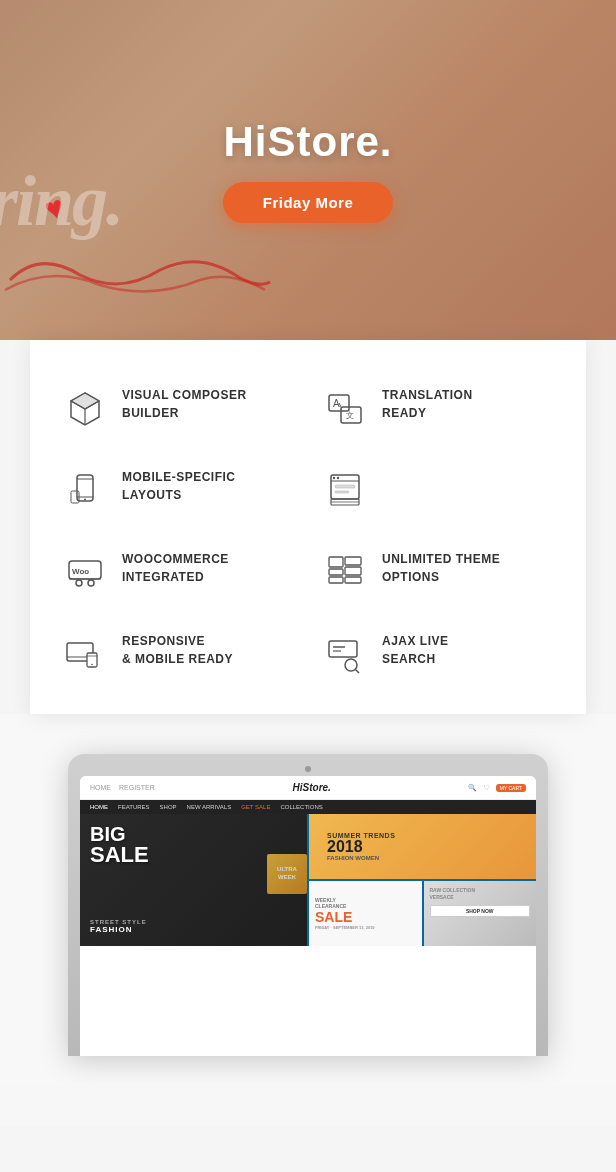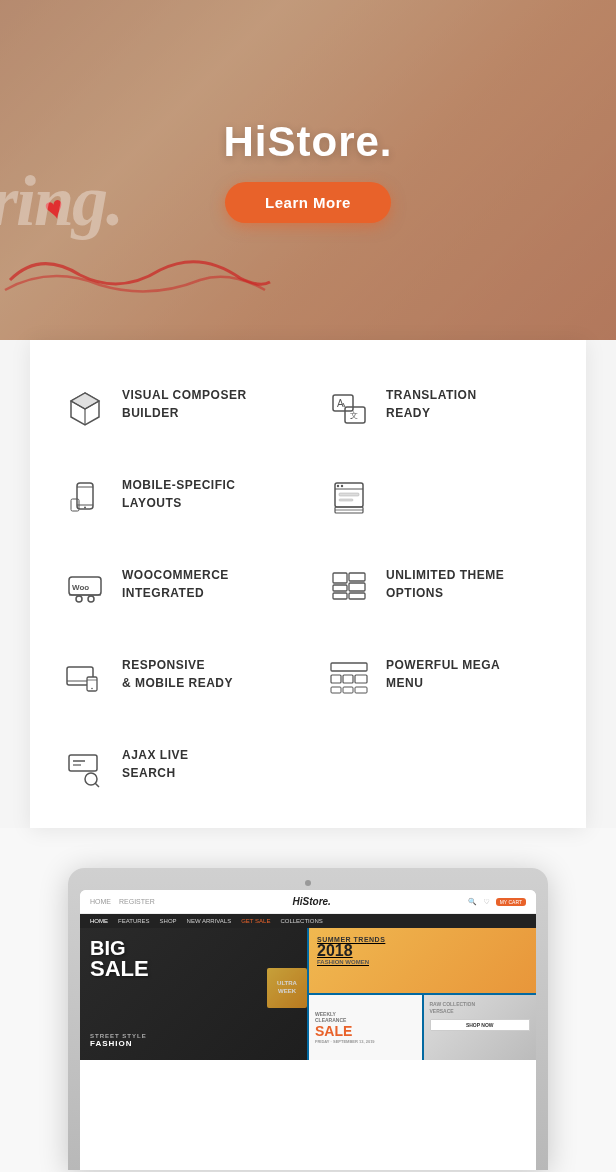--- a/index.html
+++ b/index.html
@@ -111,21 +111,21 @@
       margin: 0 30px;
       padding: 30px 20px 20px 20px;
       box-shadow: 0 2px 20px rgba(0,0,0,0.08);
       position: relative;
       z-index: 3;
     }
 
     .features-grid {
       display: grid;
       grid-template-columns: 1fr 1fr;
-      gap: 12px;
+      gap: 4px;
     }
 
     .feature-item {
       display: flex;
       align-items: flex-start;
       padding: 16px 12px;
       gap: 14px;
     }
 
     .feature-icon {
@@ -257,24 +257,23 @@
     }
 
     .screen-banner-right {
       display: flex;
       flex-direction: column;
       gap: 2px;
     }
 
     .screen-banner-right-top {
       background: linear-gradient(135deg, #f0c060 0%, #e8a020 100%);
-      padding: 0;
+      padding: 10px;
       min-height: 65px;
       position: relative;
-      text-decoration: underline;
     }
 
     .screen-banner-right-bottom {
       display: grid;
       grid-template-columns: 1fr 1fr;
       gap: 2px;
       min-height: 65px;
     }
 
     .screen-weekly {
@@ -331,21 +330,21 @@
 
   <div class="hero-cursive">ring.</div>
 
   <svg class="hero-scribble" viewBox="0 0 280 60">
     <path d="M10,40 Q40,10 80,35 Q120,55 160,30 Q200,10 240,38 Q260,48 270,42" stroke="#cc2222" stroke-width="3" fill="none" opacity="0.7"></path>
     <path d="M5,50 Q50,25 100,45 Q150,60 200,40 Q230,30 265,50" stroke="#cc2222" stroke-width="2.5" fill="none" opacity="0.5"></path>
   </svg>
 
   <div class="hero-content">
     <h1 class="hero-title">HiStore.</h1>
-    <button class="hero-btn">Learn More</button>
+    <button class="hero-btn">Friday More</button>
   </div>
 </div>
 
 <div class="features-section">
   <div class="features-grid">
 
     <div class="feature-item">
       <div class="feature-icon">
         <svg viewBox="0 0 40 40" fill="none">
           <polygon points="20,4 34,12 34,28 20,36 6,28 6,12" stroke="#555" stroke-width="1.5" fill="none"></polygon>
@@ -435,34 +434,20 @@
           <line x1="2" y1="22" x2="28" y2="22" stroke="#555" stroke-width="1"></line>
           <rect x="22" y="18" width="10" height="14" rx="1.5" stroke="#555" stroke-width="1.3" fill="white"></rect>
           <line x1="22" y1="21" x2="32" y2="21" stroke="#555" stroke-width="0.8"></line>
           <circle cx="27" cy="29.5" r="0.8" fill="#555"></circle>
         </svg>
       </div>
       <div class="feature-text">RESPONSIVE<br>&amp; MOBILE READY</div>
     </div>
 
 
-    <div class="feature-item">
-      <div class="feature-icon">
-        <svg viewBox="0 0 40 40" fill="none">
-          <rect x="2" y="4" width="36" height="8" rx="1" stroke="#555" stroke-width="1.3" fill="none"></rect>
-          <rect x="2" y="16" width="10" height="8" rx="1" stroke="#555" stroke-width="1.2" fill="none"></rect>
-          <rect x="14" y="16" width="10" height="8" rx="1" stroke="#555" stroke-width="1.2" fill="none"></rect>
-          <rect x="26" y="16" width="12" height="8" rx="1" stroke="#555" stroke-width="1.2" fill="none"></rect>
-          <rect x="2" y="28" width="10" height="6" rx="1" stroke="#555" stroke-width="1" fill="none"></rect>
-          <rect x="14" y="28" width="10" height="6" rx="1" stroke="#555" stroke-width="1" fill="none"></rect>
-          <rect x="26" y="28" width="12" height="6" rx="1" stroke="#555" stroke-width="1" fill="none"></rect>
-        </svg>
-      </div>
-      <div class="feature-text">POWERFUL MEGA<br>MENU</div>
-    </div>
 
     <div class="feature-item">
       <div class="feature-icon">
         <svg viewBox="0 0 40 40" fill="none">
           <rect x="4" y="6" width="28" height="16" rx="2" stroke="#555" stroke-width="1.5" fill="none"></rect>
           <line x1="8" y1="12" x2="20" y2="12" stroke="#555" stroke-width="1.5"></line>
           <line x1="8" y1="16" x2="16" y2="16" stroke="#555" stroke-width="1.2"></line>
           <circle cx="26" cy="30" r="6" stroke="#555" stroke-width="1.5" fill="none"></circle>
           <line x1="30.2" y1="34.2" x2="34" y2="38" stroke="#555" stroke-width="1.5"></line>
         </svg>

